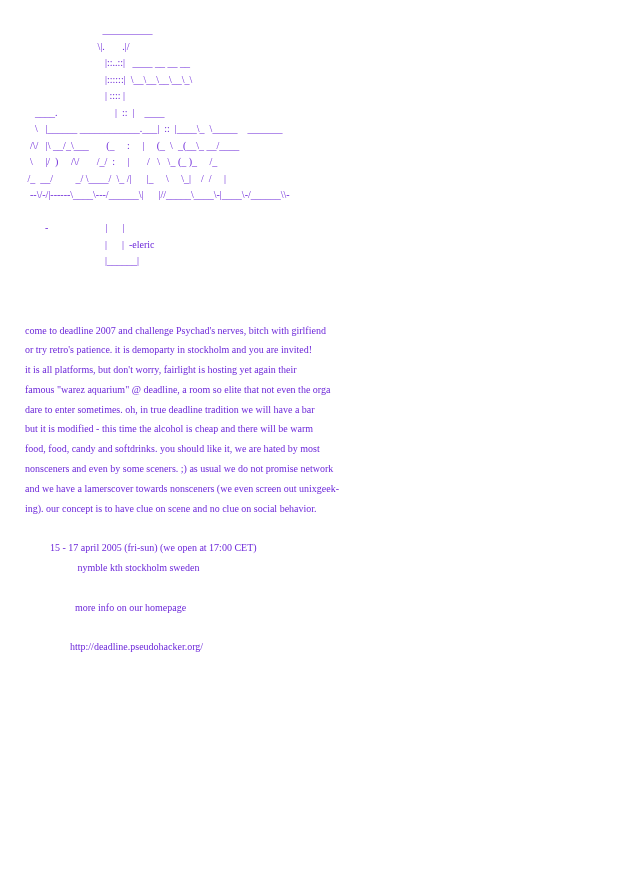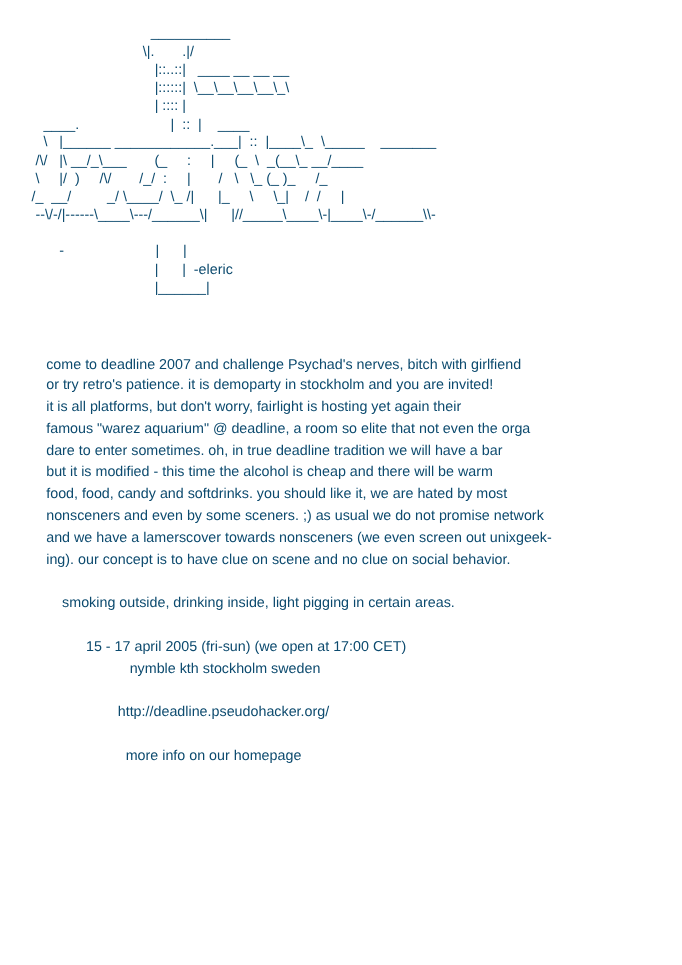--- a/index.html
+++ b/index.html
@@ -12,32 +12,32 @@
     position: relative;
     width: 620px;
     height: 877px;
     background: #ffffff;
     color: #000000;
     overflow: hidden;
   }
   pre {
     margin: 0;
     padding: 0;
-    font-family: Liberation Sans, sans-serif;
-    font-size: 13px;
-    color: #0c4a6e;
+    font-family: Liberation Serif, serif;
+    font-size: 10px;
+    color: #6d28d9;
     white-space: pre;
   }
   .art {
     padding: 22px 0 0 25px;
     line-height: 16.5px;
   }
   .body-text {
     margin-top: 51px;
-    padding-left: 42px;
+    padding-left: 25px;
   }
   .body-text pre {
     line-height: 19.8px;
     margin: 0 0 19.8px 0;
   }
   .body-text pre:last-child {
     margin-bottom: 0;
   }
 </style>
 </head>
@@ -67,24 +67,23 @@
 it is all platforms, but don't worry, fairlight is hosting yet again their
 famous "warez aquarium" @ deadline, a room so elite that not even the orga
 dare to enter sometimes. oh, in true deadline tradition we will have a bar
 but it is modified - this time the alcohol is cheap and there will be warm
 food, food, candy and softdrinks. you should like it, we are hated by most
 nonsceners and even by some sceners. ;) as usual we do not promise network
 and we have a lamerscover towards nonsceners (we even screen out unixgeek-
 ing). our concept is to have clue on scene and no clue on social behavior.</pre>
 
 
-    <pre>    smoking outside, drinking inside, light pigging in certain areas.</pre>
 
     <pre>          15 - 17 april 2005 (fri-sun) (we open at 17:00 CET)
                      nymble kth stockholm sweden</pre>
 
 
+    <pre>                    more info on our homepage</pre>
+
     <pre>                  http://deadline.pseudohacker.org/</pre>
-
-    <pre>                    more info on our homepage</pre>
   </div>
 
 </div>
 
 </body></html>

